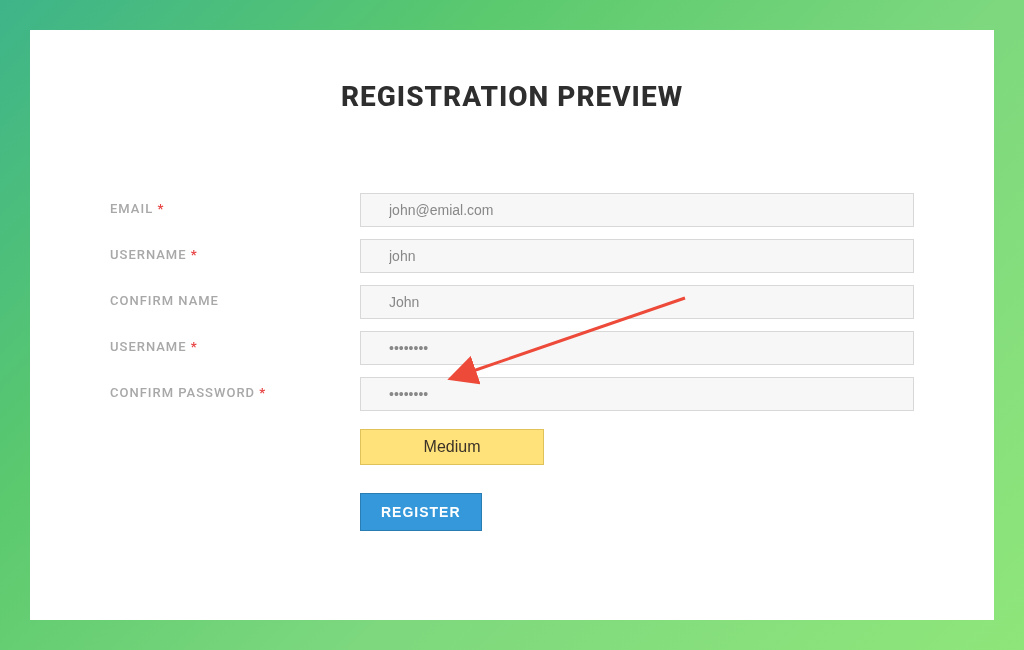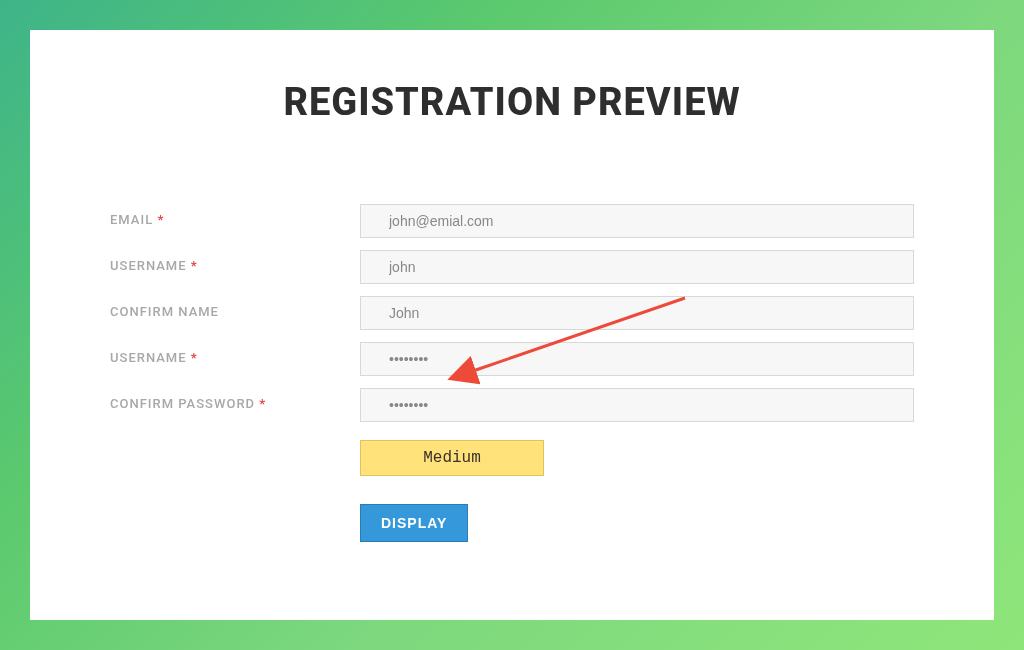--- a/index.html
+++ b/index.html
@@ -16,21 +16,21 @@
       justify-content: center;
     }
     .container {
       background: #fff;
       width: 100%;
       max-width: 964px;
       padding: 50px 80px 35px 80px;
       position: relative;
     }
     .page-title {
-      font-size: 38px;
+      font-size: 28px;
       font-weight: 800;
       color: #2e2e2e;
       text-align: center;
       letter-spacing: 1px;
       margin-bottom: 80px;
     }
     .form-row {
       display: flex;
       align-items: flex-start;
       margin-bottom: 12px;
@@ -62,21 +62,21 @@
     }
     .strength-badge {
       display: inline-block;
       background: #ffe27a;
       border: 1px solid #e0c25a;
       color: #3a3228;
       padding: 8px 0;
       width: 184px;
       text-align: center;
       font-size: 16px;
-      font-family: Liberation Mono, monospace;
+      font-family: Liberation Sans, sans-serif;
       margin-bottom: 28px;
       margin-top: 6px;
     }
     .register-button {
       background: #3498db;
       border: 1px solid #2a7db3;
       color: #fff;
       font-size: 14px;
       font-weight: 700;
       letter-spacing: 1px;
@@ -130,21 +130,21 @@
     <label class="form-label">
       <span>CONFIRM PASSWORD</span>
       <span class="required">*</span>
     </label>
     <input type="password" class="form-input" value="secretpw" style="">
   </div>
 
   <div class="action-area">
     <div class="strength-badge">Medium</div>
     <div>
-      <button class="register-button">DISPLAY</button>
+      <button class="register-button">REGISTER</button>
     </div>
   </div>
 
   <svg class="annotation-arrow" style="left:410px; top:250px; width:260px; height:110px;" viewBox="0 0 260 110">
     <defs>
       <marker id="arrowhead" markerWidth="10" markerHeight="10" refX="2" refY="5" orient="auto">
         <polygon points="0 0, 10 5, 0 10" fill="#ed4a3a"></polygon>
       </marker>
     </defs>
     <line x1="245" y1="18" x2="30" y2="92" stroke="#ed4a3a" stroke-width="3" marker-end="url(#arrowhead)"></line>

